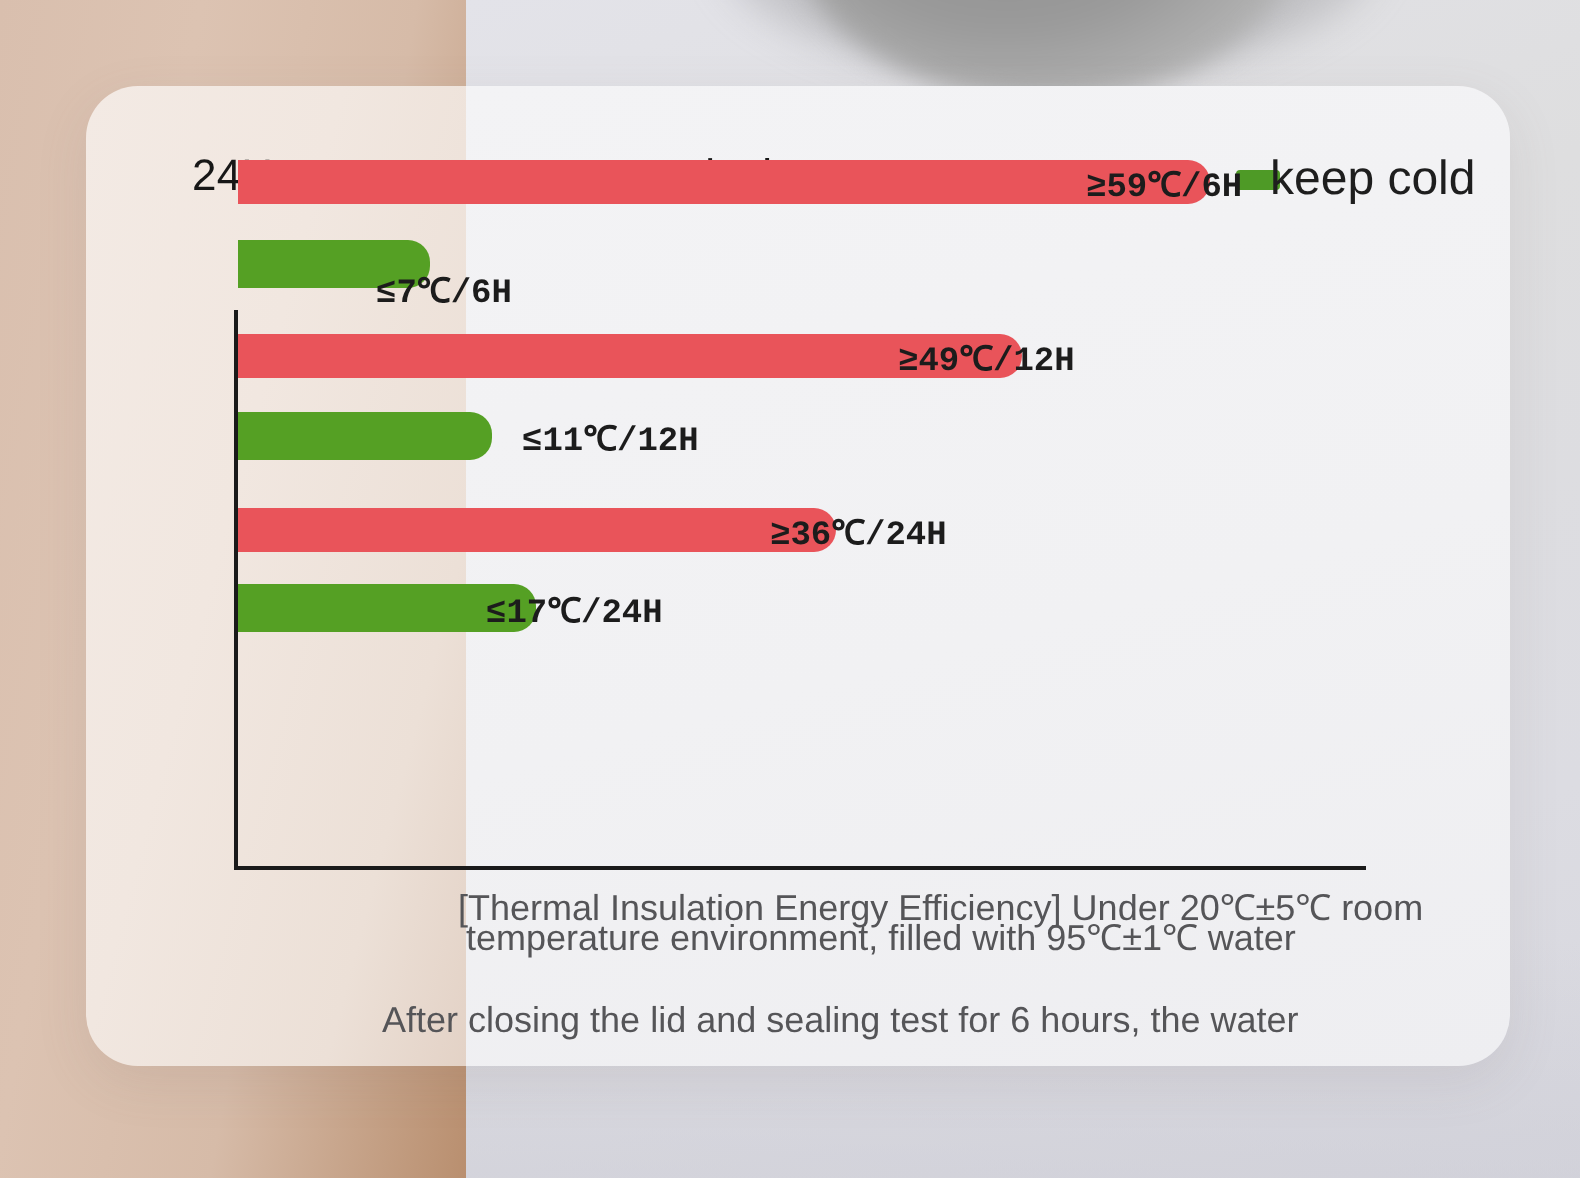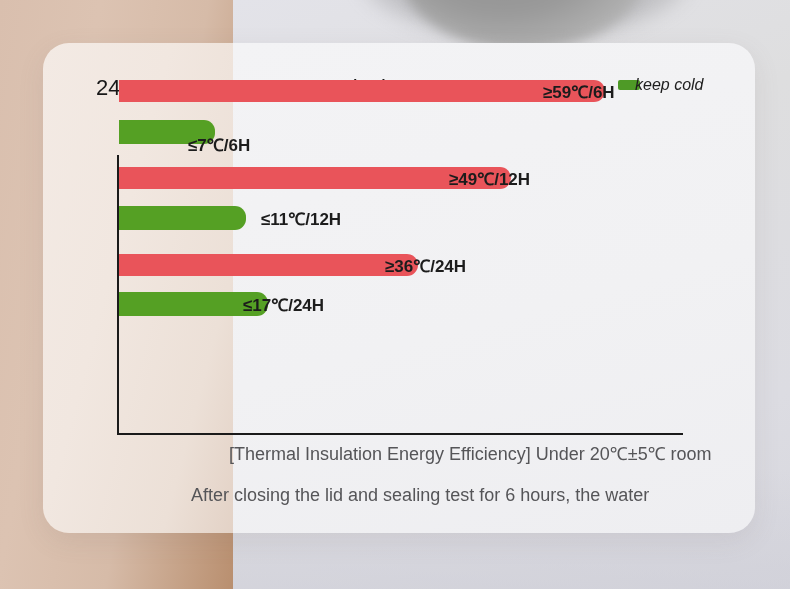--- a/index.html
+++ b/index.html
@@ -149,21 +149,21 @@
     width: 22px;
     height: 10px;
     border-radius: 2px;
     background: #4e9a26;
     margin-right: -5px;
   }
   .legend-label {
     font-size: 15px;
     color: #1e1e1e;
   }
-  .legend-label.cold { font-size: 16px; font-style: italic; }
+  .legend-label.cold { font-size: 24px; }
 
   
   .axis-y {
     position: absolute;
     left: 74px;
     top: 112px;
     width: 2px;
     height: 280px;
     background: #1a1a1a;
   }
@@ -183,21 +183,21 @@
   }
   .bar.warm { background: #e9545a; }
   .bar.cold { background: #55a024; }
 
   .bar-label {
     position: absolute;
     font-size: 17px;
     font-weight: bold;
     color: #1c1c1c;
     white-space: nowrap;
-    font-family: Liberation Sans, sans-serif;
+    font-family: Liberation Mono, monospace;
   }
 
   
   .footnote {
     position: absolute;
     left: 148px;
     top: 404px;
     width: 520px;
   }
   .fn-line {
@@ -254,16 +254,17 @@
         <div class="bar cold" style="top: 163px; width: 127px; height: 24px; background: rgb(85, 160, 36);"></div>
         <div class="bar-label" style="left: 177px; top: 164px; margin-left: 41px;">≤11℃/12H</div>
         <div class="bar warm" style="top: 211px; width: 299px; height: 22px; background: rgb(233, 84, 90);"></div>
         <div class="bar-label" style="left: 342px; top: 211px;">≥36℃/24H</div>
         <div class="bar cold" style="top: 249px; width: 149px; height: 24px; background: rgb(85, 160, 36);"></div>
         <div class="bar-label" style="left: 200px; top: 250px;">≤17℃/24H</div>
       </div>
 
     <div class="footnote">
       <div class="fn-line i1">[Thermal Insulation Energy Efficiency] Under 20℃±5℃ room</div>
+      <div class="fn-line i2">temperature environment, filled with 95℃±1℃ water</div>
       <div class="fn-line i3">After closing the lid and sealing test for 6 hours, the water</div>
     </div>
   </div>
 </div>
 
 </body></html>

